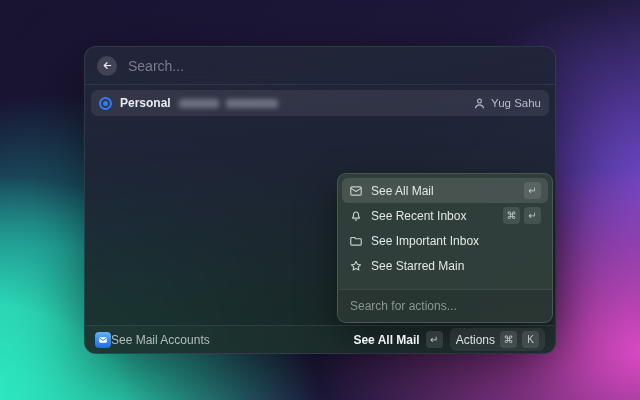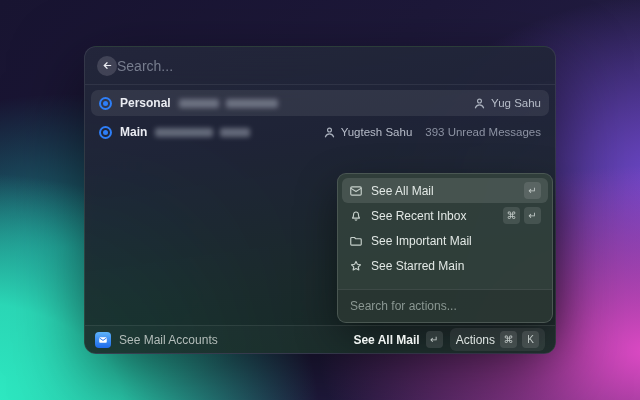--- a/index.html
+++ b/index.html
@@ -29,21 +29,21 @@
       rgba(27,42,42,0.94) 70%,
       rgba(21,44,36,0.94) 100%);
     -webkit-backdrop-filter: blur(30px) saturate(1.3);
     backdrop-filter: blur(30px) saturate(1.3);
     border: 1px solid rgba(255,255,255,0.09);
     box-shadow: 0 24px 70px rgba(0,0,0,0.5);
   }
 
   
   .header {
-    height: 38px; display: flex; align-items: center; gap: 0;
+    height: 38px; display: flex; align-items: center; gap: 11px;
     padding: 0 12px; border-bottom: 1px solid rgba(255,255,255,0.07);
   }
   .back-btn {
     width: 20px; height: 20px; border-radius: 50%;
     background: rgba(255,255,255,0.14);
     display: flex; align-items: center; justify-content: center;
     flex: 0 0 auto; cursor: pointer;
   }
   .search-input {
     flex: 1; background: transparent; border: none; outline: none;
@@ -102,21 +102,21 @@
   .popup-search input {
     width: 100%; background: transparent; border: none; outline: none;
     font-family: "Liberation Sans", sans-serif; font-size: 12px; color: #dfe5e2;
   }
   .popup-search input::placeholder { color: #8a9792; }
 
   
   .footer {
     position: absolute; left: 0; right: 0; bottom: 0; height: 28px;
     border-top: 1px solid rgba(255,255,255,0.08);
-    display: flex; align-items: center; gap: 8px; padding: 0 10px;
+    display: flex; align-items: center; padding: 0 10px;
     border-radius: 0 0 12px 12px; background: rgba(255,255,255,0.02); margin-top: 39px;
   }
   .mail-app-icon {
     width: 16px; height: 16px; border-radius: 4px; flex: 0 0 auto;
     background: linear-gradient(180deg, #5db3fa, #1e6aeb);
     display: flex; align-items: center; justify-content: center;
   }
   .footer-left-label { font-size: 12px; color: #b4bdba; }
   .footer-right { margin-left: auto; display: flex; align-items: center; gap: 7px; }
   .primary-action { display: flex; align-items: center; gap: 6px; cursor: pointer; }
@@ -164,40 +164,20 @@
         <span>
           <svg class="icon-svg" width="13" height="13" viewBox="0 0 24 24" fill="none" stroke="#aab1bd" stroke-width="2.2" stroke-linecap="round">
             <circle cx="12" cy="7.5" r="3.6"></circle>
               <path d="M4.5 20c1.6-3.8 4.3-5.4 7.5-5.4s5.9 1.6 7.5 5.4"></path>
           </svg>
         </span>
         <span class="owner-name">Yug Sahu</span>
       </span>
     </div>
 
-    <div class="account-row">
-      <span class="radio">
-          <span class="dot"></span>
-        </span>
-      <span class="row-label">Main</span>
-      <span class="redact">
-        <span class="blob" style="width:58px"></span>
-          <span class="blob" style="width:30px"></span>
-      </span>
-      <span class="row-right">
-        <span>
-          <svg class="icon-svg" width="13" height="13" viewBox="0 0 24 24" fill="none" stroke="#aab1bd" stroke-width="2.2" stroke-linecap="round">
-            <circle cx="12" cy="7.5" r="3.6"></circle>
-              <path d="M4.5 20c1.6-3.8 4.3-5.4 7.5-5.4s5.9 1.6 7.5 5.4"></path>
-          </svg>
-        </span>
-        <span class="owner-name">Yugtesh Sahu</span>
-        <span class="unread">393 Unread Messages</span>
-      </span>
-    </div>
 
   </div>
 
   <div class="popup">
     <div class="popup-items">
 
       <div class="action-item selected">
         <span>
           <svg class="icon-svg" width="14" height="14" viewBox="0 0 24 24" fill="none" stroke="#c5cfca" stroke-width="2" stroke-linecap="round" stroke-linejoin="round">
             <rect x="3" y="5" width="18" height="14" rx="2"></rect>
@@ -224,21 +204,21 @@
         </span>
       </div>
 
 
       <div class="action-item">
         <span>
           <svg class="icon-svg" width="14" height="14" viewBox="0 0 24 24" fill="none" stroke="#c5cfca" stroke-width="2" stroke-linecap="round" stroke-linejoin="round">
             <path d="M3 7.5A1.5 1.5 0 0 1 4.5 6h5l2 2.2h8A1.5 1.5 0 0 1 21 9.7v7.8a1.5 1.5 0 0 1-1.5 1.5h-15A1.5 1.5 0 0 1 3 17.5z"></path>
           </svg>
         </span>
-        <span class="action-label">See Important Mail</span>
+        <span class="action-label">See Important Inbox</span>
       </div>
 
       <div class="action-item">
         <span>
           <svg class="icon-svg" width="14" height="14" viewBox="0 0 24 24" fill="none" stroke="#c5cfca" stroke-width="2" stroke-linecap="round" stroke-linejoin="round">
             <path d="M12 4.2l2.4 4.8 5.3.8-3.8 3.7.9 5.3-4.8-2.5-4.8 2.5.9-5.3-3.8-3.7 5.3-.8z"></path>
           </svg>
         </span>
         <span class="action-label">See Starred Main</span>
       </div>

